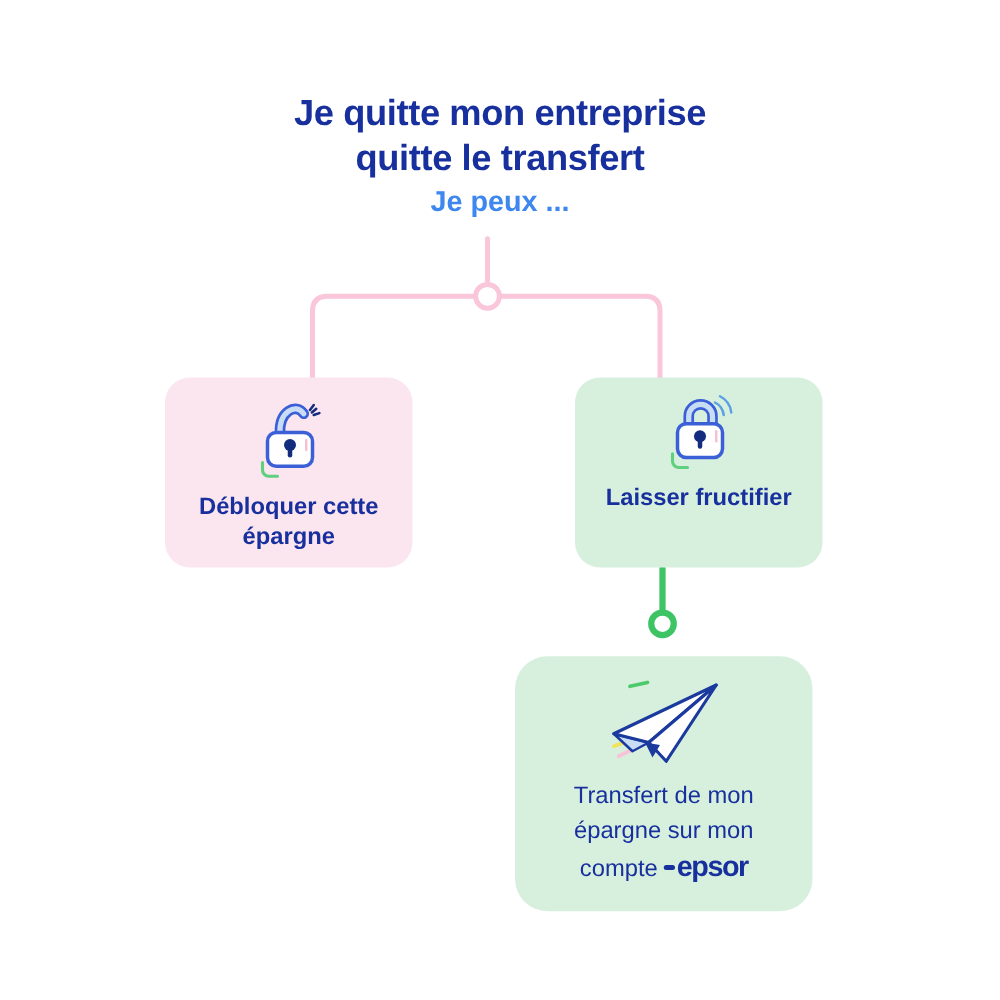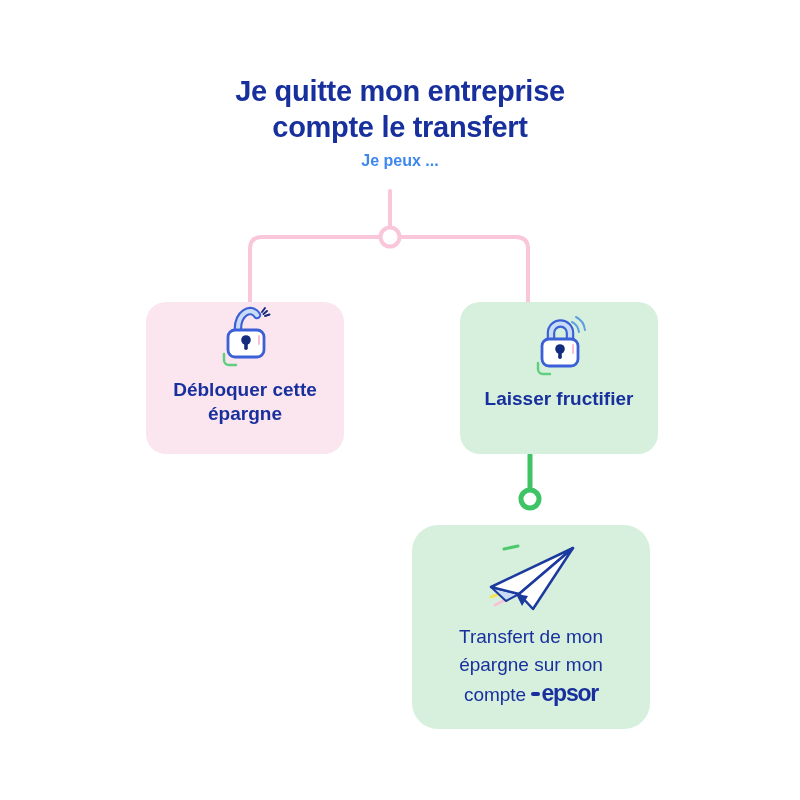--- a/index.html
+++ b/index.html
@@ -8,28 +8,28 @@
     font-family:"Liberation Sans","DejaVu Sans",sans-serif;overflow:hidden;
     margin:0 auto;
   }
   .title{
     position:absolute;top:73px;left:0;right:0;text-align:center;
     color:#18309D;font-weight:800;font-size:29px;line-height:36px;
     letter-spacing:-0.3px;
   }
   .subtitle{
     position:absolute;top:147px;left:0;right:0;text-align:center;
-    color:#3D87EE;font-weight:800;font-size:16px;line-height:28px;
+    color:#3D87EE;font-weight:800;font-size:23px;line-height:28px;
   }
   .connectors{position:absolute;left:0;top:0;pointer-events:none;}
   .node{
     position:absolute;border-radius:20px;display:flex;flex-direction:column;
     align-items:center;box-sizing:border-box;
   }
-  .node-pink{left:146px;top:302px;width:198px;height:152px;background:#FBE5EF;padding-top:1px;}
+  .node-pink{left:132px;top:302px;width:198px;height:152px;background:#FBE5EF;padding-top:17px;}
   .node-green{left:432px;top:302px;width:198px;height:152px;background:#D7F0DD;padding-top:10px;margin-left:28px;}
   .node-outcome{left:412px;top:525px;width:238px;height:204px;background:#D7F0DD;border-radius:26px;padding-top:12px;}
   .node-label{
     margin-top:7px;text-align:center;color:#18309D;font-weight:800;
     font-size:19px;line-height:24px;max-width:182px;
   }
   .outcome-text{
     margin-top:2px;text-align:center;color:#18309D;font-weight:400;
     font-size:19px;line-height:28px;width:196px;
   }
@@ -43,21 +43,21 @@
   }
   svg{display:block;}
 </style>
 </head>
 <body>
 
 <div class="canvas">
 
   <div class="title">
     <div>Je quitte mon entreprise</div>
-    <div>compte le transfert</div>
+    <div>quitte le transfert</div>
   </div>
 
   <div class="subtitle">Je peux ...</div>
 
   <svg class="connectors" width="800" height="800" viewBox="0 0 800 800">
     <g stroke="#F9C6DA" stroke-width="4" fill="none" stroke-linecap="round">
       <line x1="390" y1="191" x2="390" y2="226"></line>
       <path d="M380.5 237 H262 Q250 237 250 249 V302"></path>
       <path d="M399.5 237 H516 Q528 237 528 249 V302"></path>
     </g>

